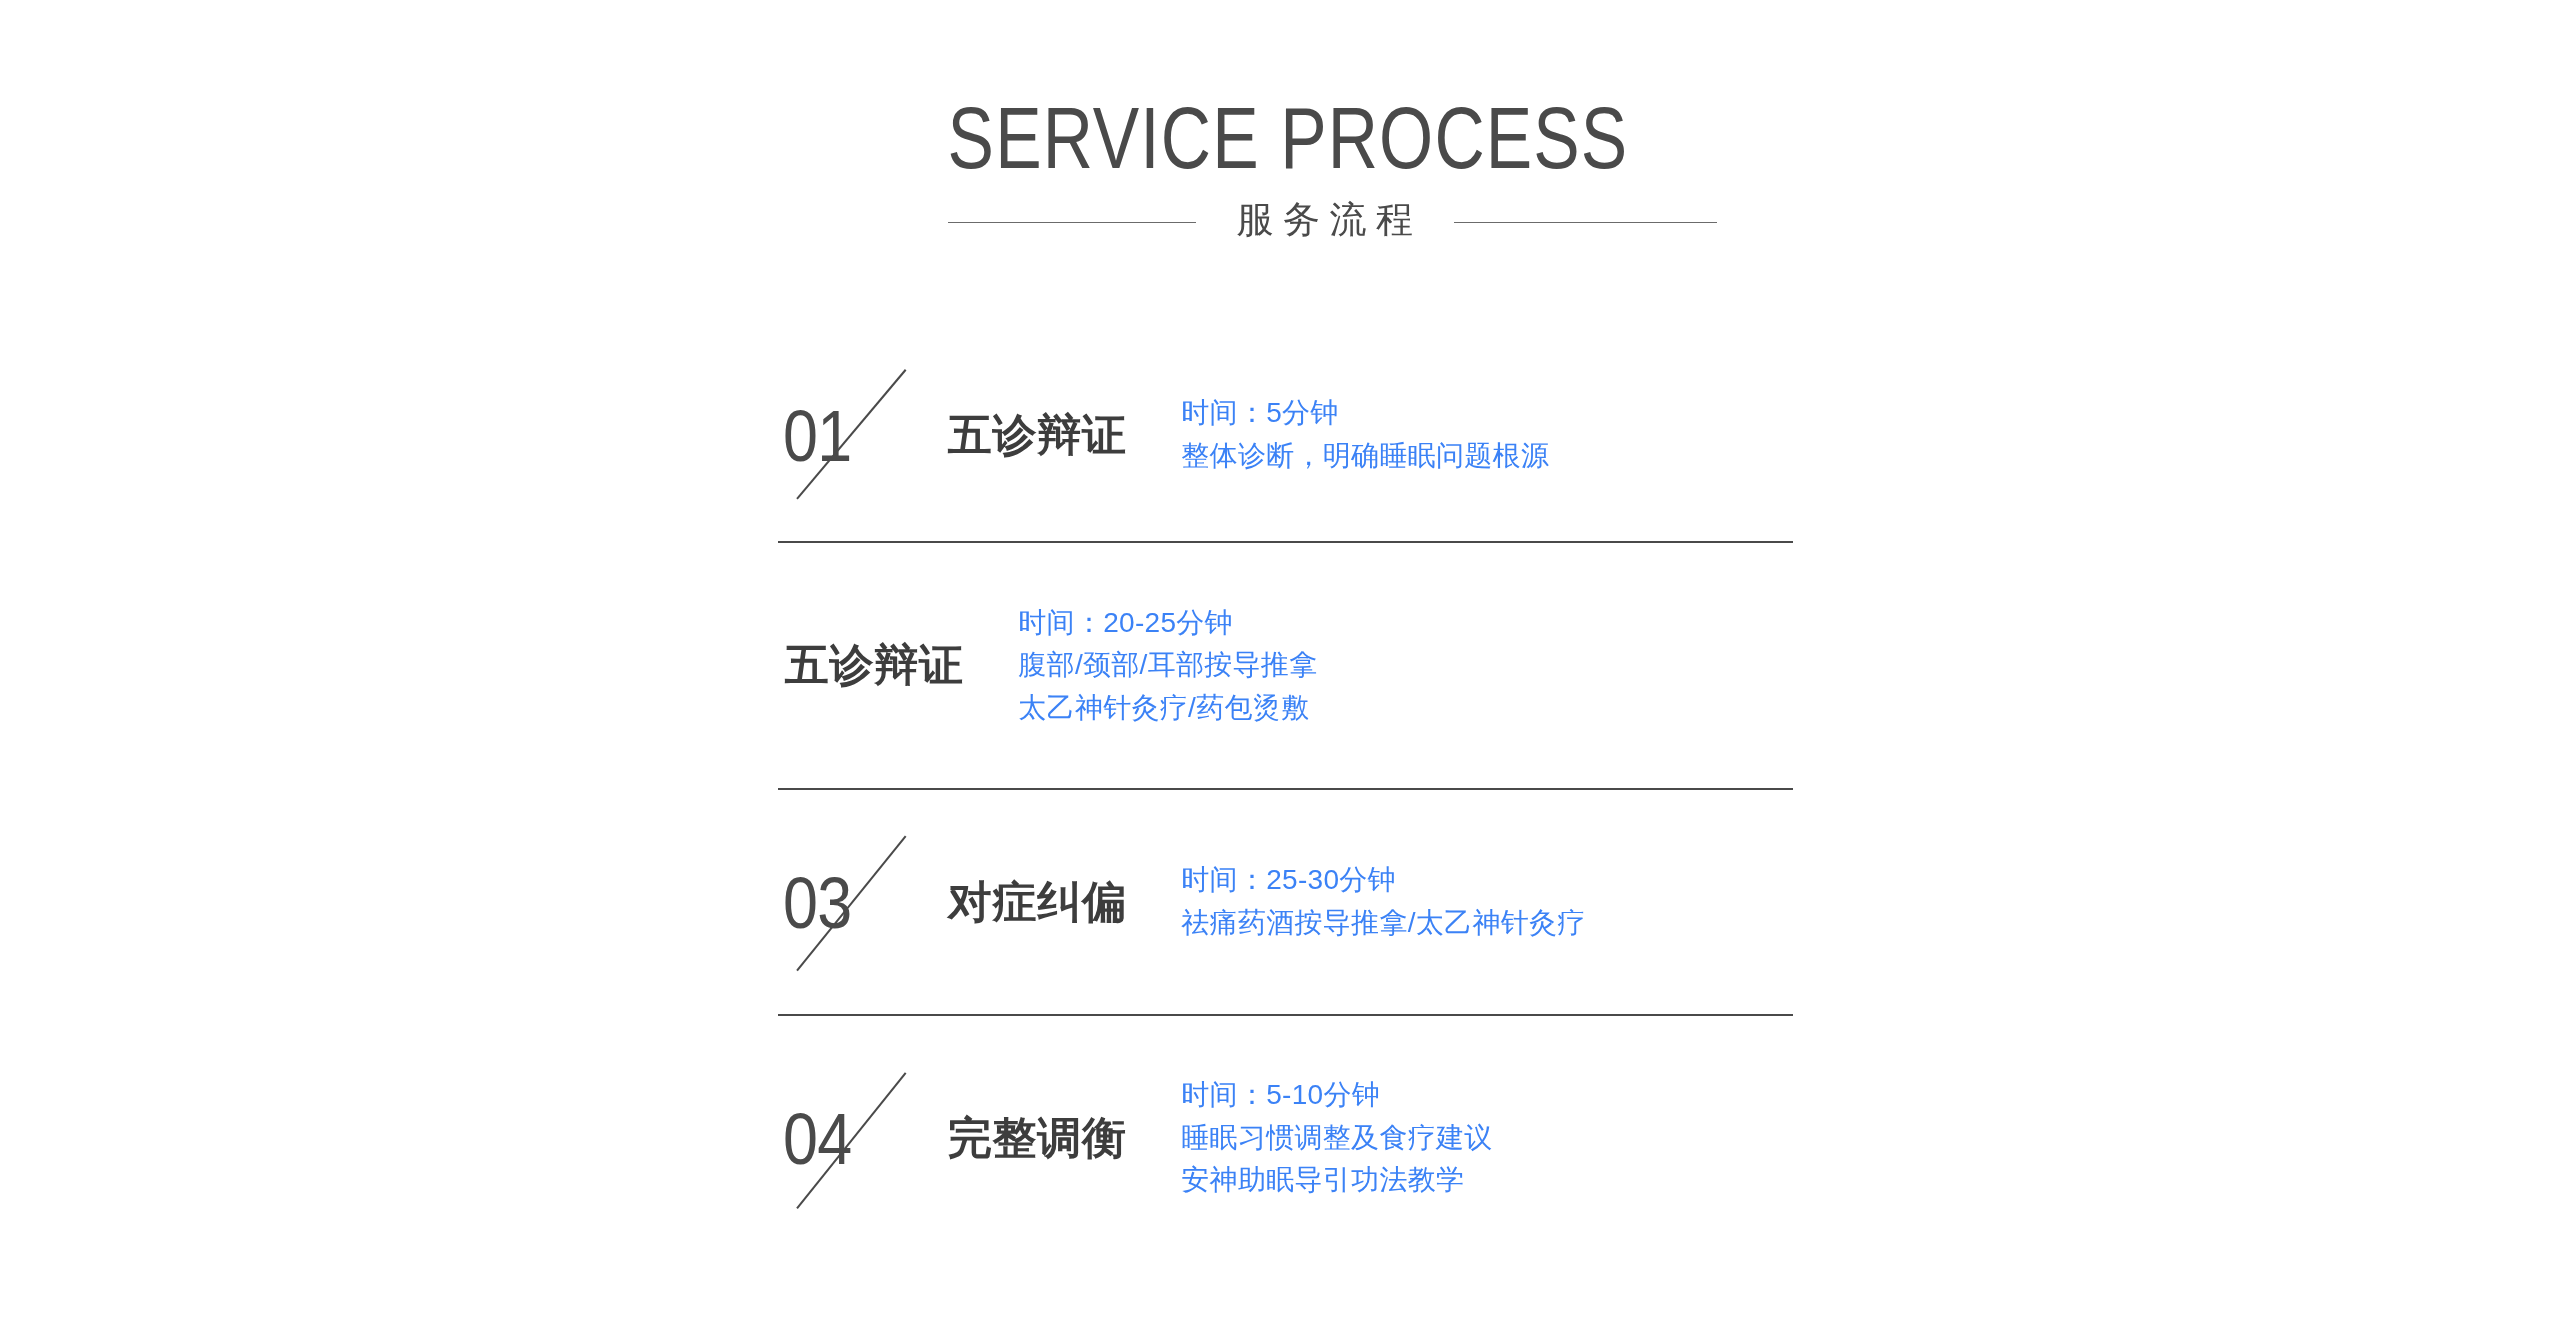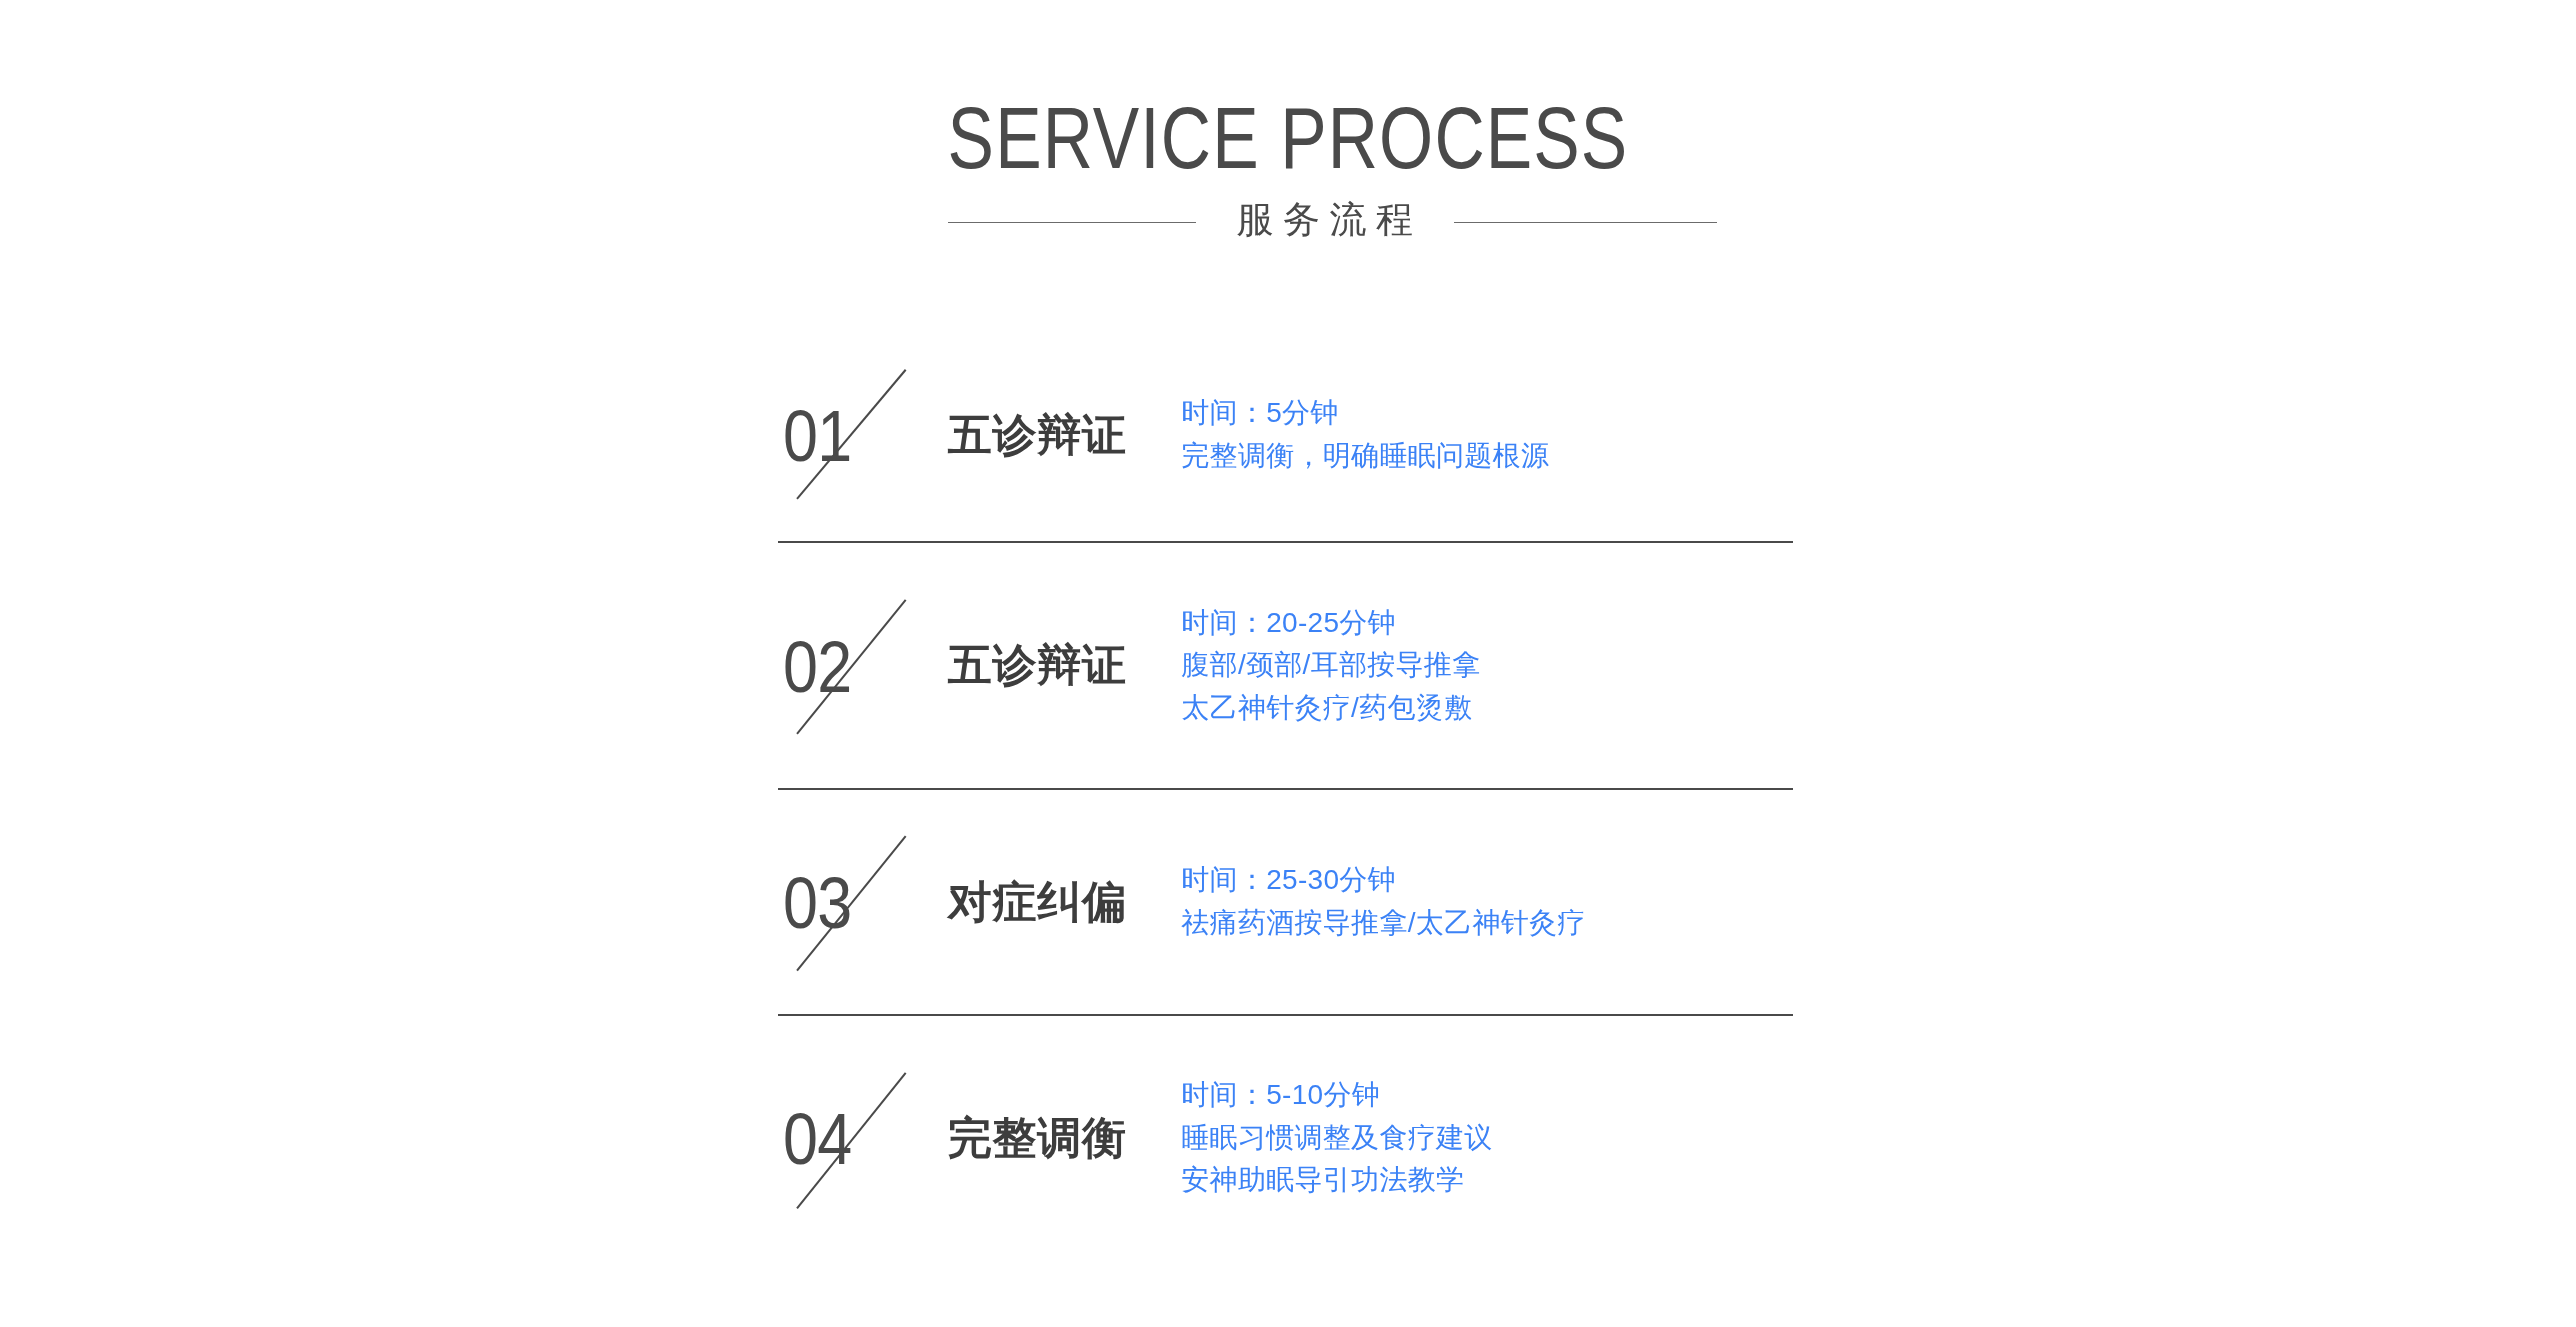--- a/index.html
+++ b/index.html
@@ -149,32 +149,26 @@
   <div class="row row-r1">
     <div class="num-wrap">
       <div class="num">01</div>
       <svg class="slash" viewBox="0 0 240 312" preserveAspectRatio="none">
         <line x1="188" y1="60" x2="28" y2="250"></line>
       </svg>
     </div>
     <div class="title-cell">五诊辩证</div>
     <div class="desc-cell">
       <div class="desc-line">时间：5分钟</div>
-      <div class="desc-line">完整调衡，明确睡眠问题根源</div>
+      <div class="desc-line">整体诊断，明确睡眠问题根源</div>
     </div>
   </div>
   <div class="divider"></div>
 
   <div class="row row-r2">
-    <div class="num-wrap">
-      <div class="num">02</div>
-      <svg class="slash" viewBox="0 0 240 362" preserveAspectRatio="none">
-        <line x1="188" y1="84" x2="28" y2="282"></line>
-      </svg>
-    </div>
     <div class="title-cell">五诊辩证</div>
     <div class="desc-cell">
       <div class="desc-line">时间：20-25分钟</div>
       <div class="desc-line">腹部/颈部/耳部按导推拿</div>
       <div class="desc-line">太乙神针灸疗/药包烫敷</div>
     </div>
   </div>
   <div class="divider"></div>
 
   <div class="row row-r3">

